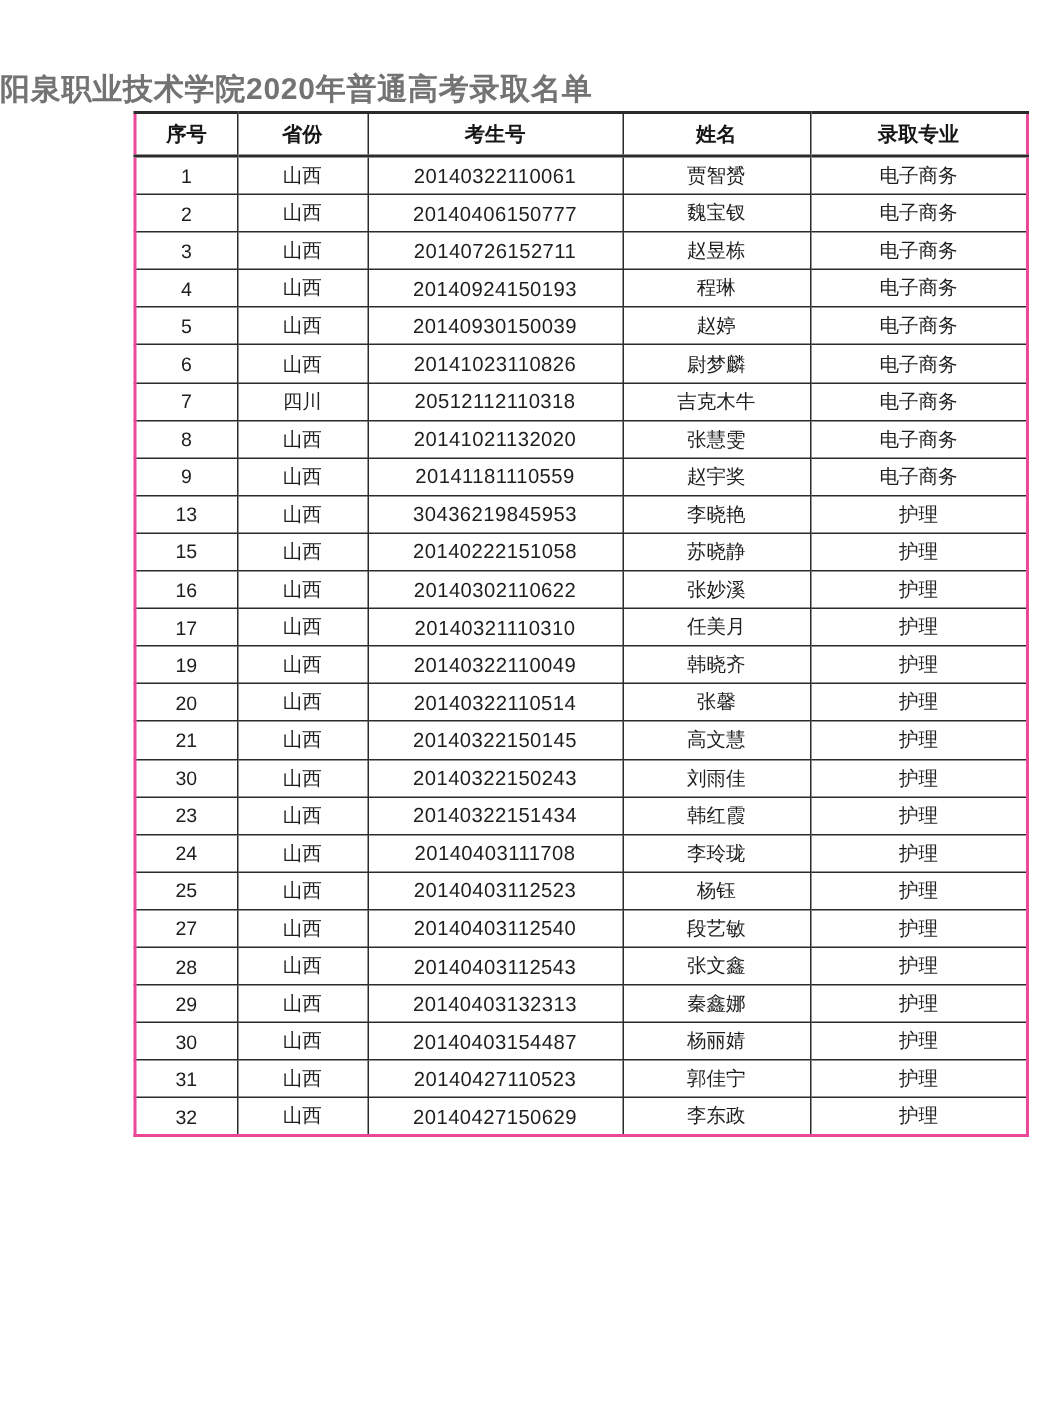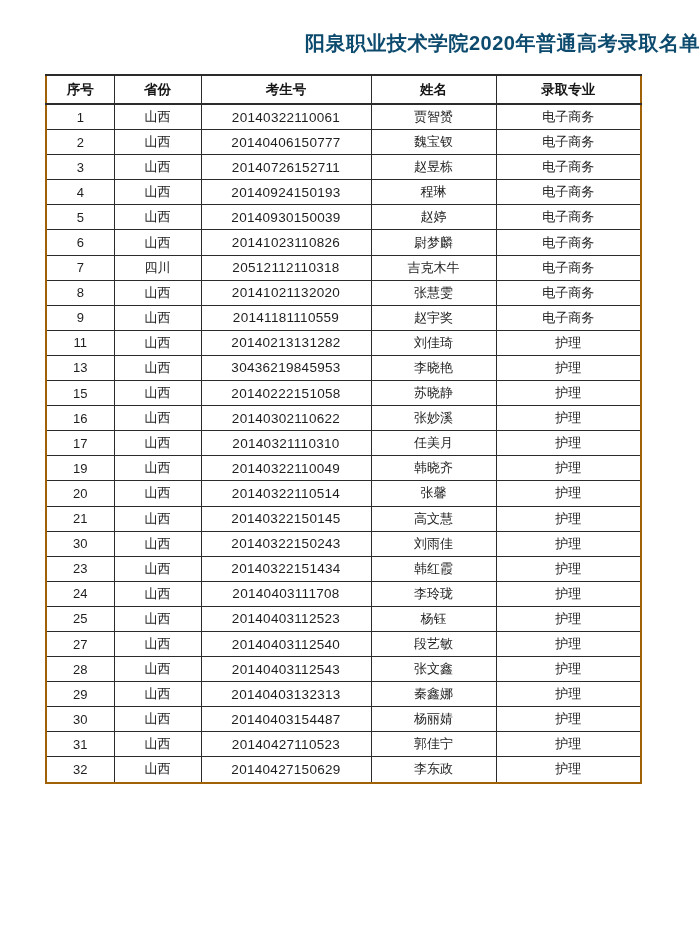--- a/index.html
+++ b/index.html
@@ -9,26 +9,26 @@
   }
   body {
     width: 700px;
     height: 950px;
     font-family: "Liberation Sans", "DejaVu Sans", sans-serif;
     color: #1c1c1c;
     position: relative;
     overflow: hidden;
   }
   .doc-title {
-    margin-top: 30px;
-    text-align: right;
+    margin-top: 46px;
+    text-align: left;
     font-size: 20px;
     font-weight: bold;
     letter-spacing: 0.5px;
-    color: #0c4a6e;
+    color: #737373;
   }
   table.admission-table {
     position: absolute;
     left: 45px;
     top: 74px;
     width: 595px;
     border-collapse: collapse;
     table-layout: fixed;
   }
   table.admission-table th,
@@ -50,21 +50,22 @@
   table.admission-table td {
     height: 24.1px;
     font-size: 13px;
     color: #1e1e1e;
   }
   table.admission-table td.cell-candidate-no {
     font-size: 13.5px;
     letter-spacing: 0.3px;
   }
   table.admission-table {
-    border: 2px solid #a16207;
+    border: 2px solid #ec4899;
+    margin-left: 44px;
   }
 </style>
 </head>
 <body>
 
 <div class="doc-title">阳泉职业技术学院2020年普通高考录取名单</div>
 
 <table class="admission-table">
   <colgroup>
     <col style="width:68px">
@@ -140,27 +141,20 @@
         <td class="cell-major">电子商务</td>
       </tr>
       <tr>
         <td class="cell-no">9</td>
         <td class="cell-province">山西</td>
         <td class="cell-candidate-no">20141181110559</td>
         <td class="cell-name">赵宇奖</td>
         <td class="cell-major">电子商务</td>
       </tr>
       <tr>
-        <td class="cell-no">11</td>
-        <td class="cell-province">山西</td>
-        <td class="cell-candidate-no">20140213131282</td>
-        <td class="cell-name">刘佳琦</td>
-        <td class="cell-major">护理</td>
-      </tr>
-      <tr>
         <td class="cell-no">13</td>
         <td class="cell-province">山西</td>
         <td class="cell-candidate-no">30436219845953</td>
         <td class="cell-name">李晓艳</td>
         <td class="cell-major">护理</td>
       </tr>
       <tr>
         <td class="cell-no">15</td>
         <td class="cell-province">山西</td>
         <td class="cell-candidate-no">20140222151058</td>

